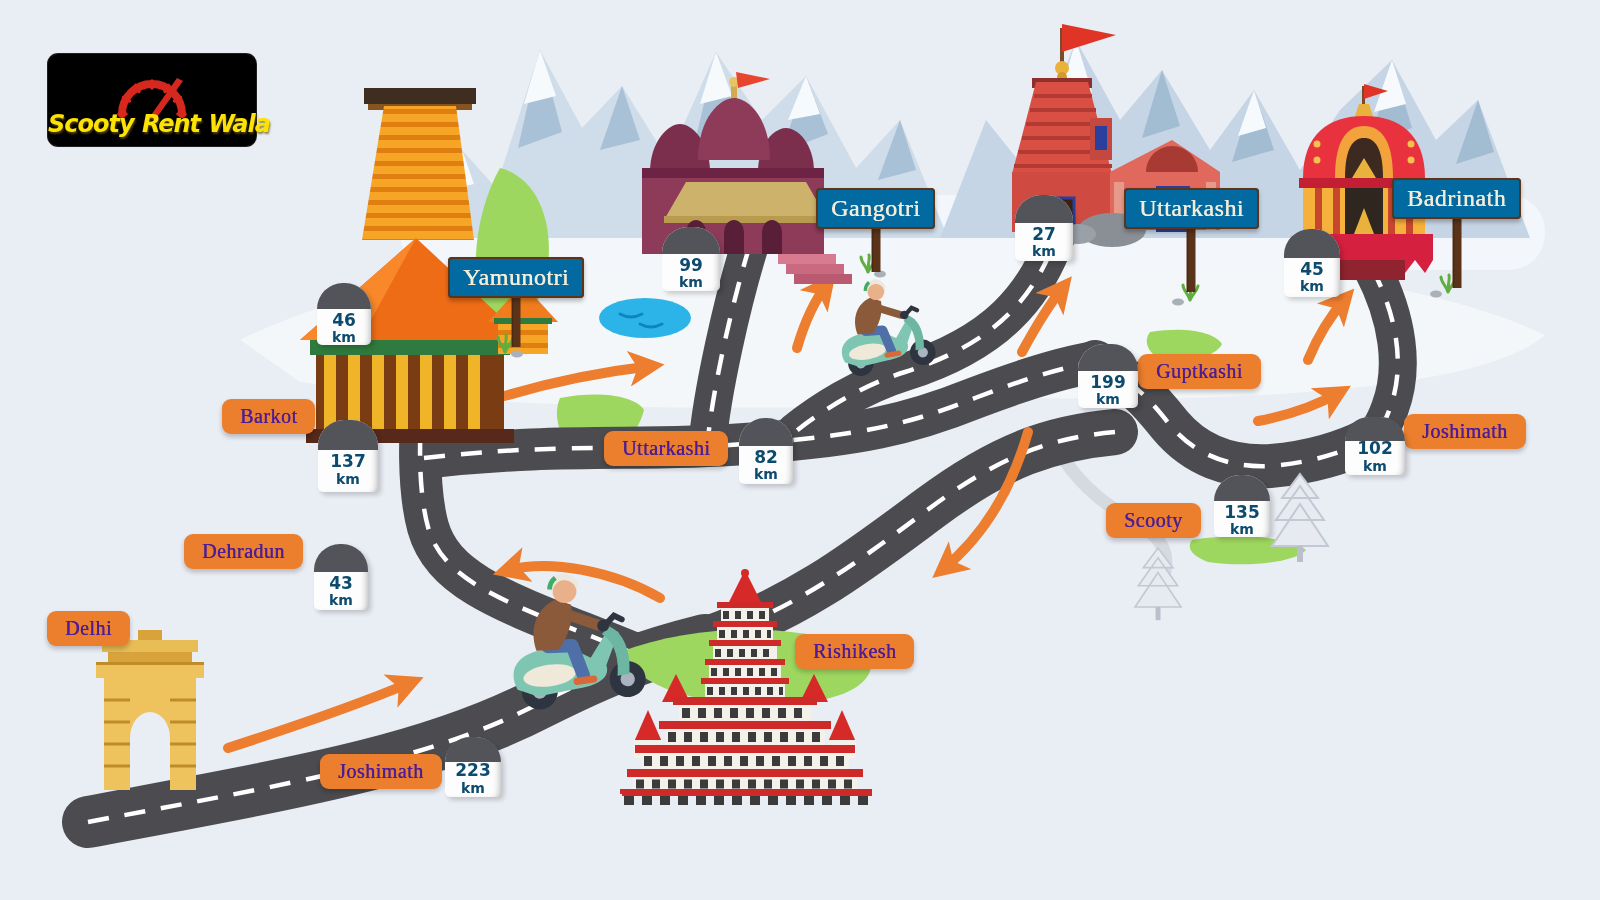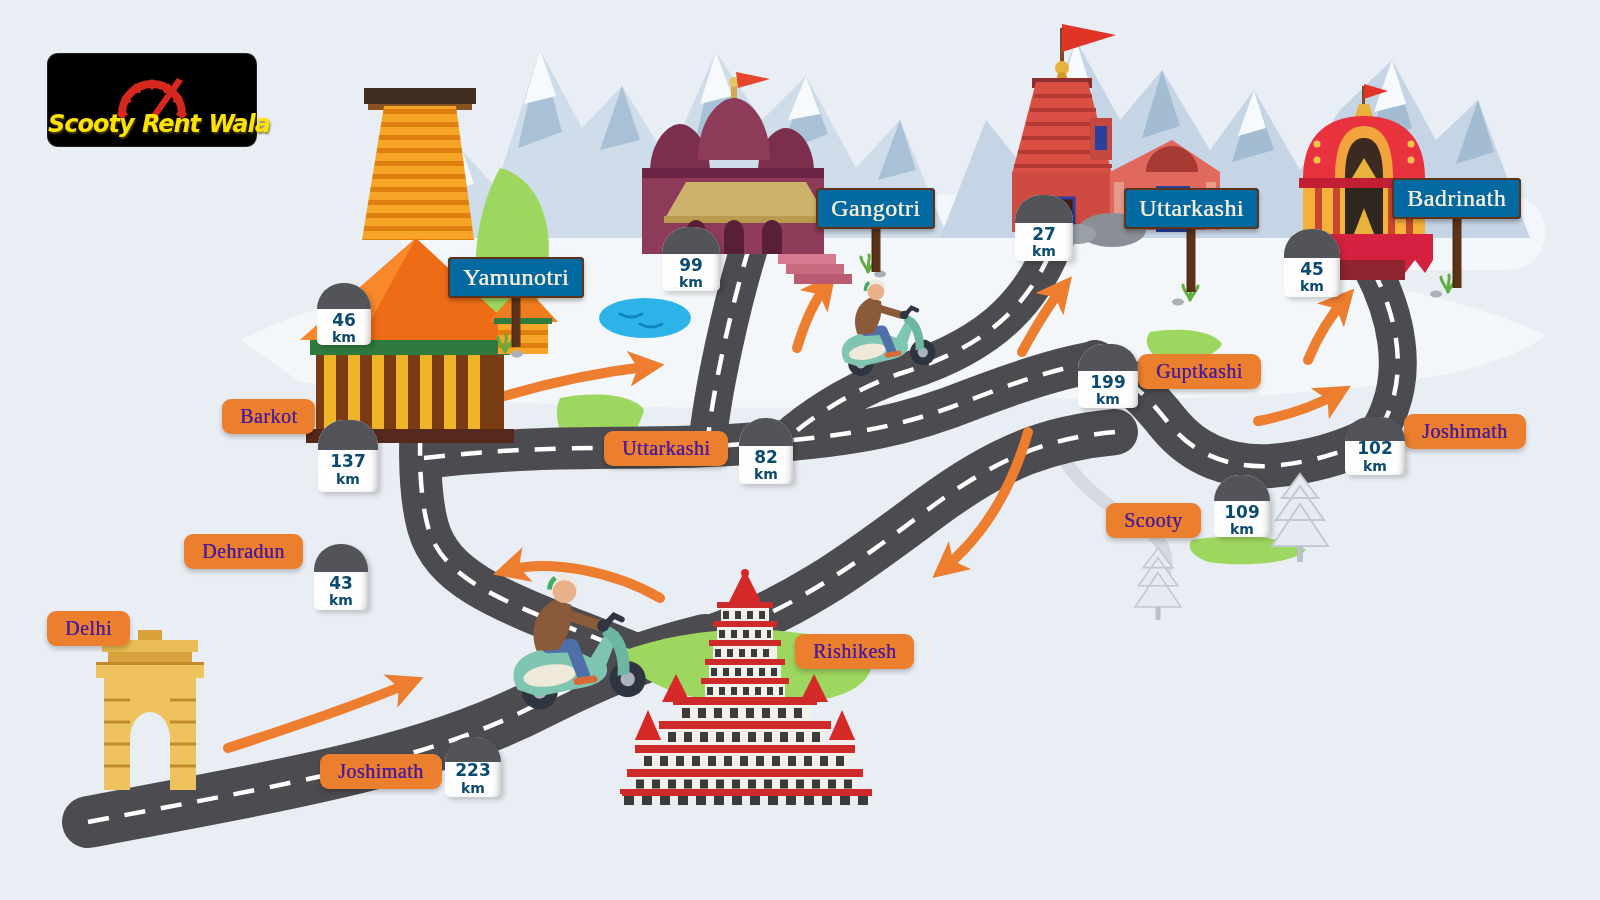--- a/index.html
+++ b/index.html
@@ -390,21 +390,21 @@
 <div class="ms" style="left:1345px;top:417px;width:60px;height:58px">
   <div class="cap"></div>
   <div class="txt" style="top:38%">
         <span class="num">102</span>
         <span class="uni">km</span>
       </div>
 </div>
 <div class="ms" style="left:1214px;top:475px;width:56px;height:62px">
   <div class="cap"></div>
   <div class="txt">
-        <span class="num">109</span>
+        <span class="num">135</span>
         <span class="uni">km</span>
       </div>
 </div>
 <div class="ms" style="left:318px;top:420px;width:60px;height:72px">
   <div class="cap"></div>
   <div class="txt">
         <span class="num">137</span>
         <span class="uni">km</span>
       </div>
 </div>

